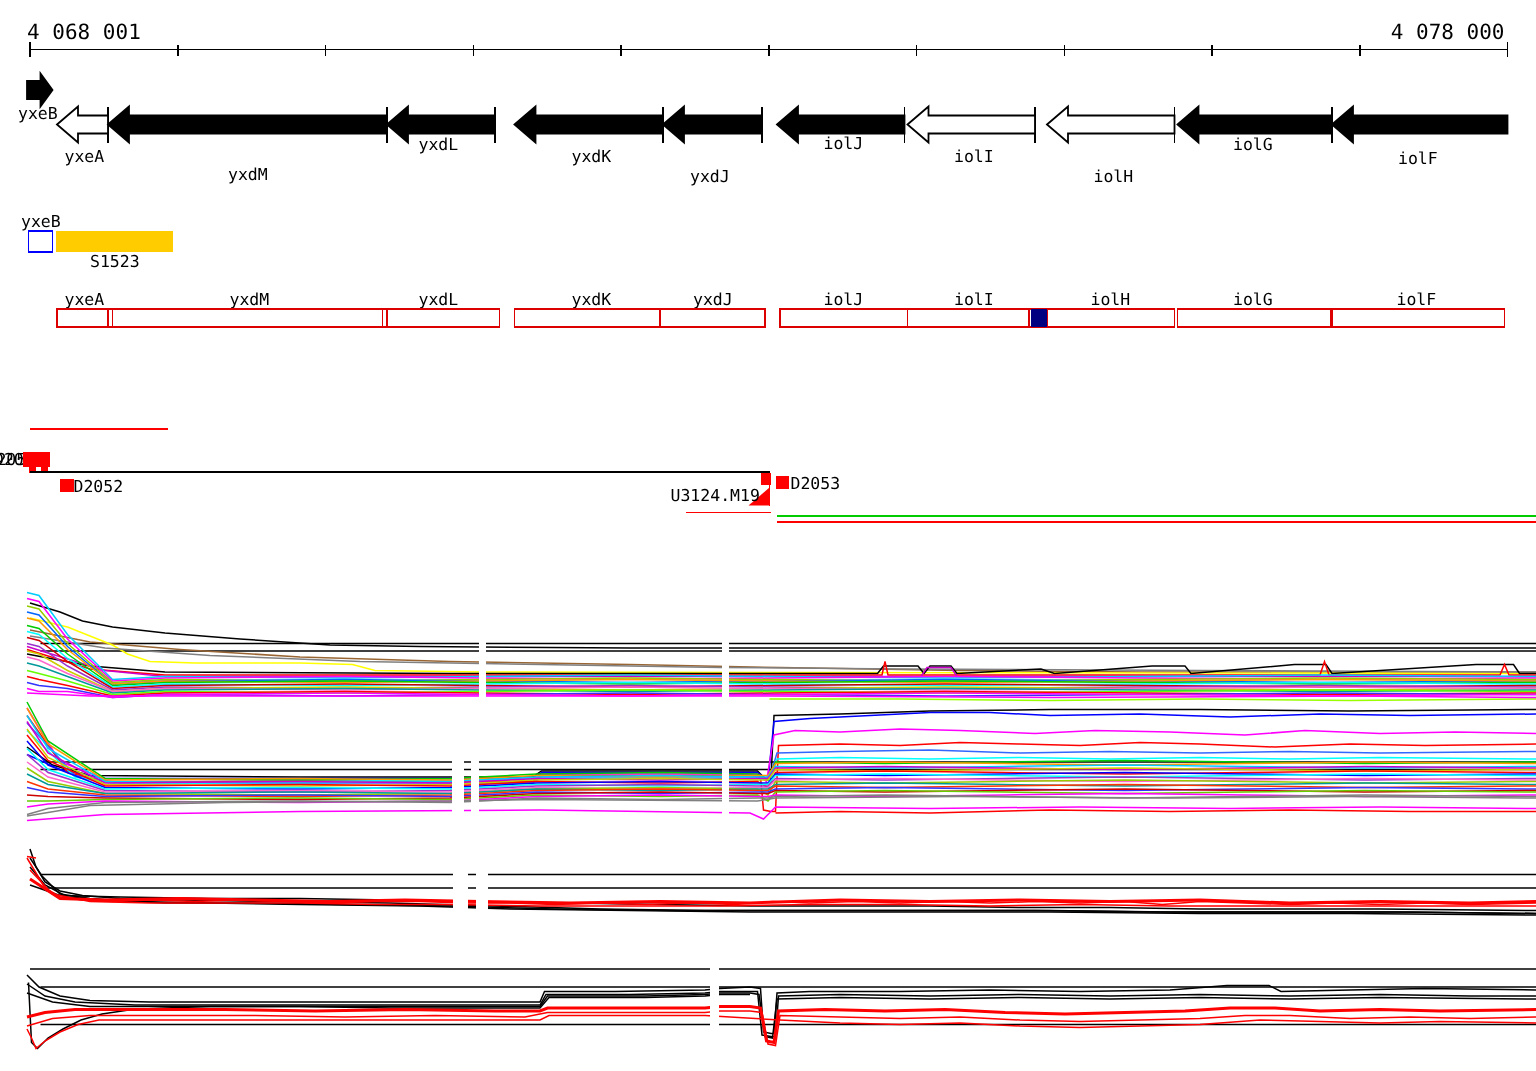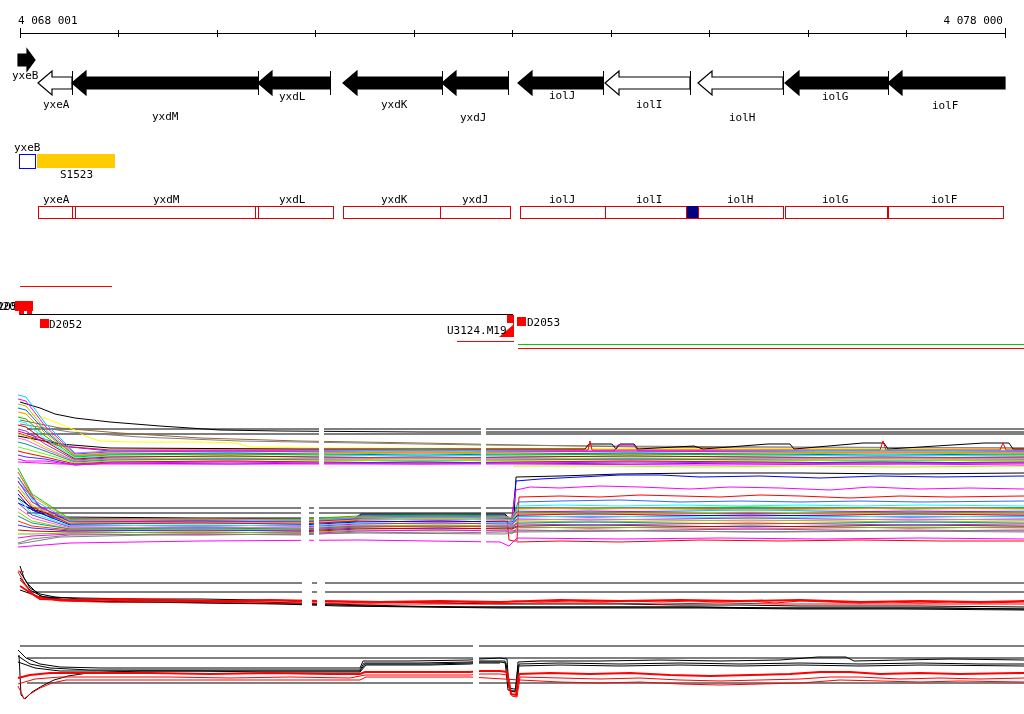--- a/index.html
+++ b/index.html
@@ -1,19 +1,19 @@
 <!DOCTYPE html>
 <html><head>
 <meta charset="utf-8">
 <style>
   html,body{margin:0;padding:0;background:#fff;}
   body{width:1024px;height:714px;overflow:hidden;position:relative;
        font-family:"DejaVu Sans Mono","Liberation Mono",monospace;}
   #app{position:absolute;left:0;top:0;width:1024px;height:714px;}
-  .coord{position:absolute;top:14px;font-size:11px;color:#000;white-space:pre;}
+  .coord{position:absolute;top:14px;font-size:14px;color:#000;white-space:pre;}
   .coord.left{left:18px;}
   .coord.right{right:21px;margin-left:24px;}
   #scene{position:absolute;left:0;top:0;}
   svg text{font-family:"DejaVu Sans Mono","Liberation Mono",monospace;font-size:11px;fill:#000;}
 </style>
 </head>
 <body>
 
 <div id="app">
   <div class="coord left">4 068 001</div>

